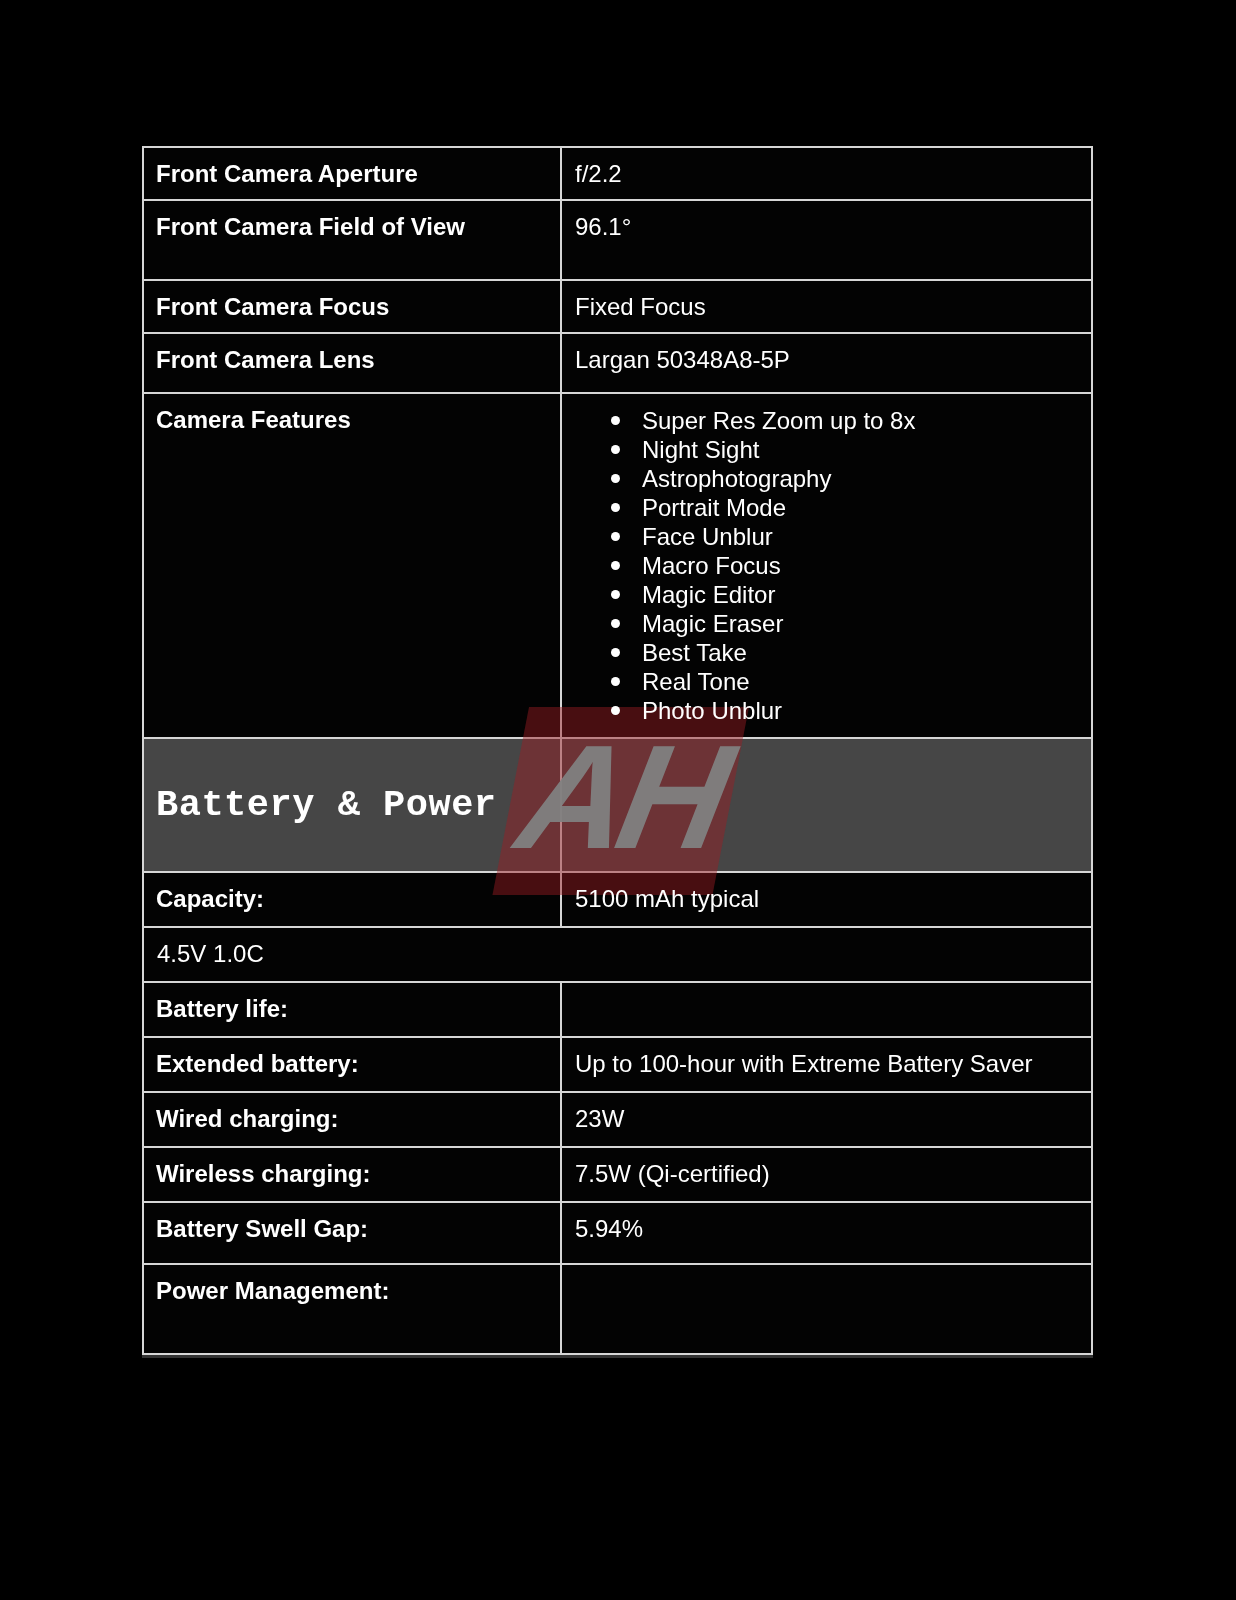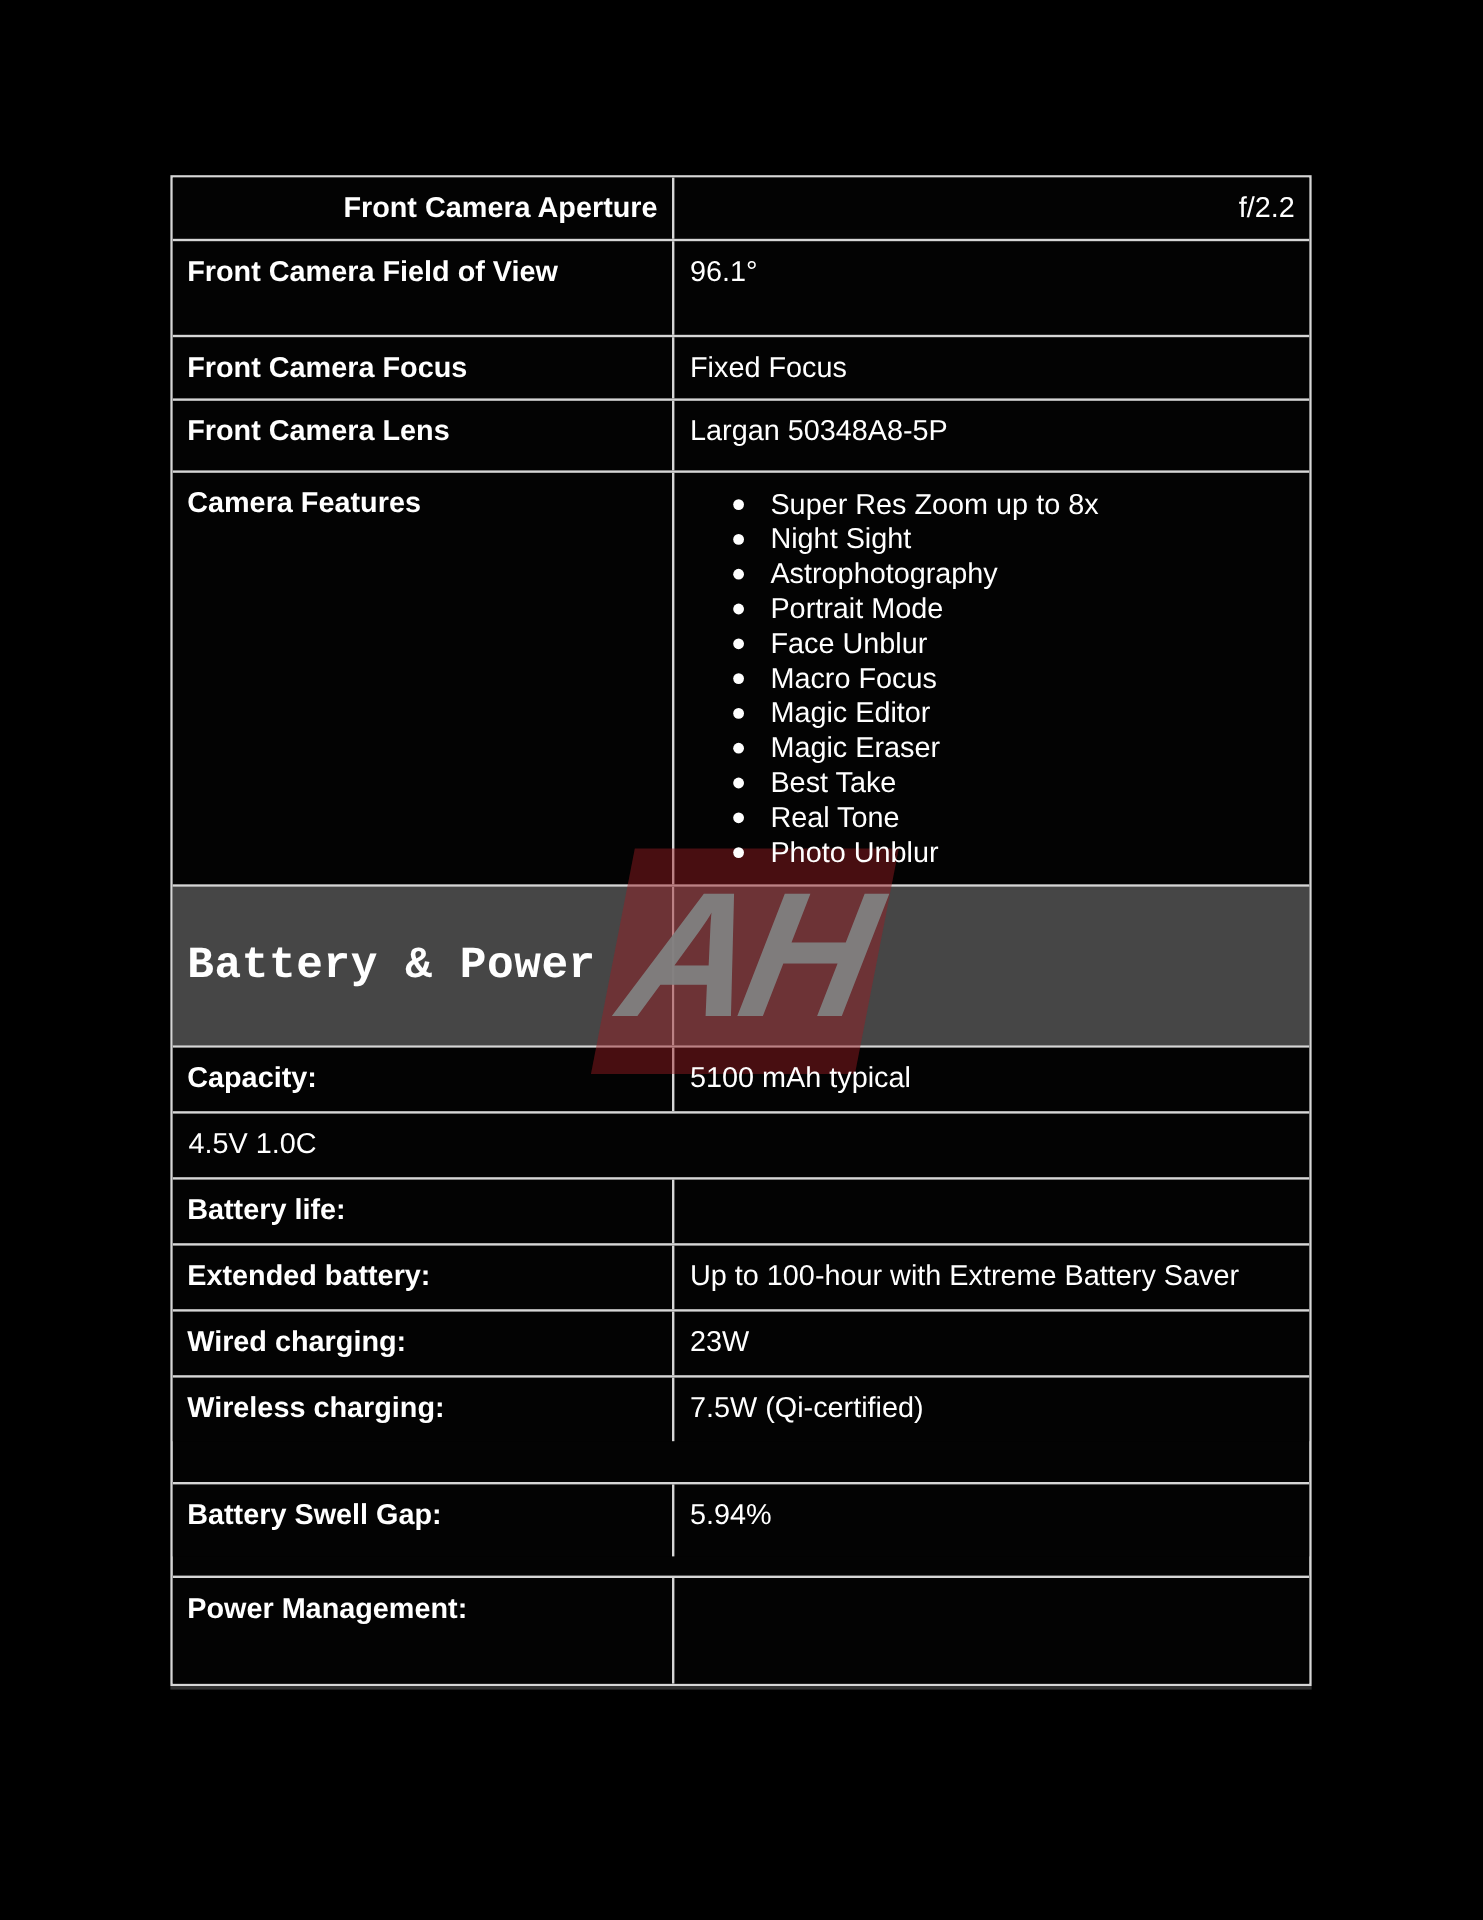--- a/index.html
+++ b/index.html
@@ -24,21 +24,21 @@
     width:951px;
     border:2px solid var(--border);
     box-shadow:0 3px 0 rgba(110,110,110,.45);
     background:var(--cell);
   }
   .row{
     display:flex;
     border-top:2px solid var(--border);
     background:var(--cell);
   }
-  .row:first-child{border-top:none;text-align:right;}
+  .row:first-child{border-top:none;}
   .cell-label{
     width:418px;
     border-right:2px solid var(--border);
     padding:12px 12px 10px 12px;
     color:var(--text);
     font-size:24px;
     font-weight:bold;
     line-height:1.2;
   }
   .cell-value{
@@ -48,22 +48,22 @@
     font-size:24px;
     font-weight:normal;
     line-height:1.2;
   }
   
   .h49{min-height:49px;}
   .h80{min-height:80px;}
   .h60{min-height:60px;}
   .h345{min-height:345px;}
   .h55{min-height:55px;}
-  .h62{min-height:62px;margin-top:34px;}
-  .h90{min-height:90px;margin-top:16px;}
+  .h62{min-height:62px;}
+  .h90{min-height:90px;}
 
   .section-row{
     min-height:134px;
     background:var(--header-bg);
   }
   .section-row .cell-label,
   .section-row .cell-value{
     background:var(--header-bg);
     display:flex;align-items:center;font-family:Liberation Mono, monospace;
   }

